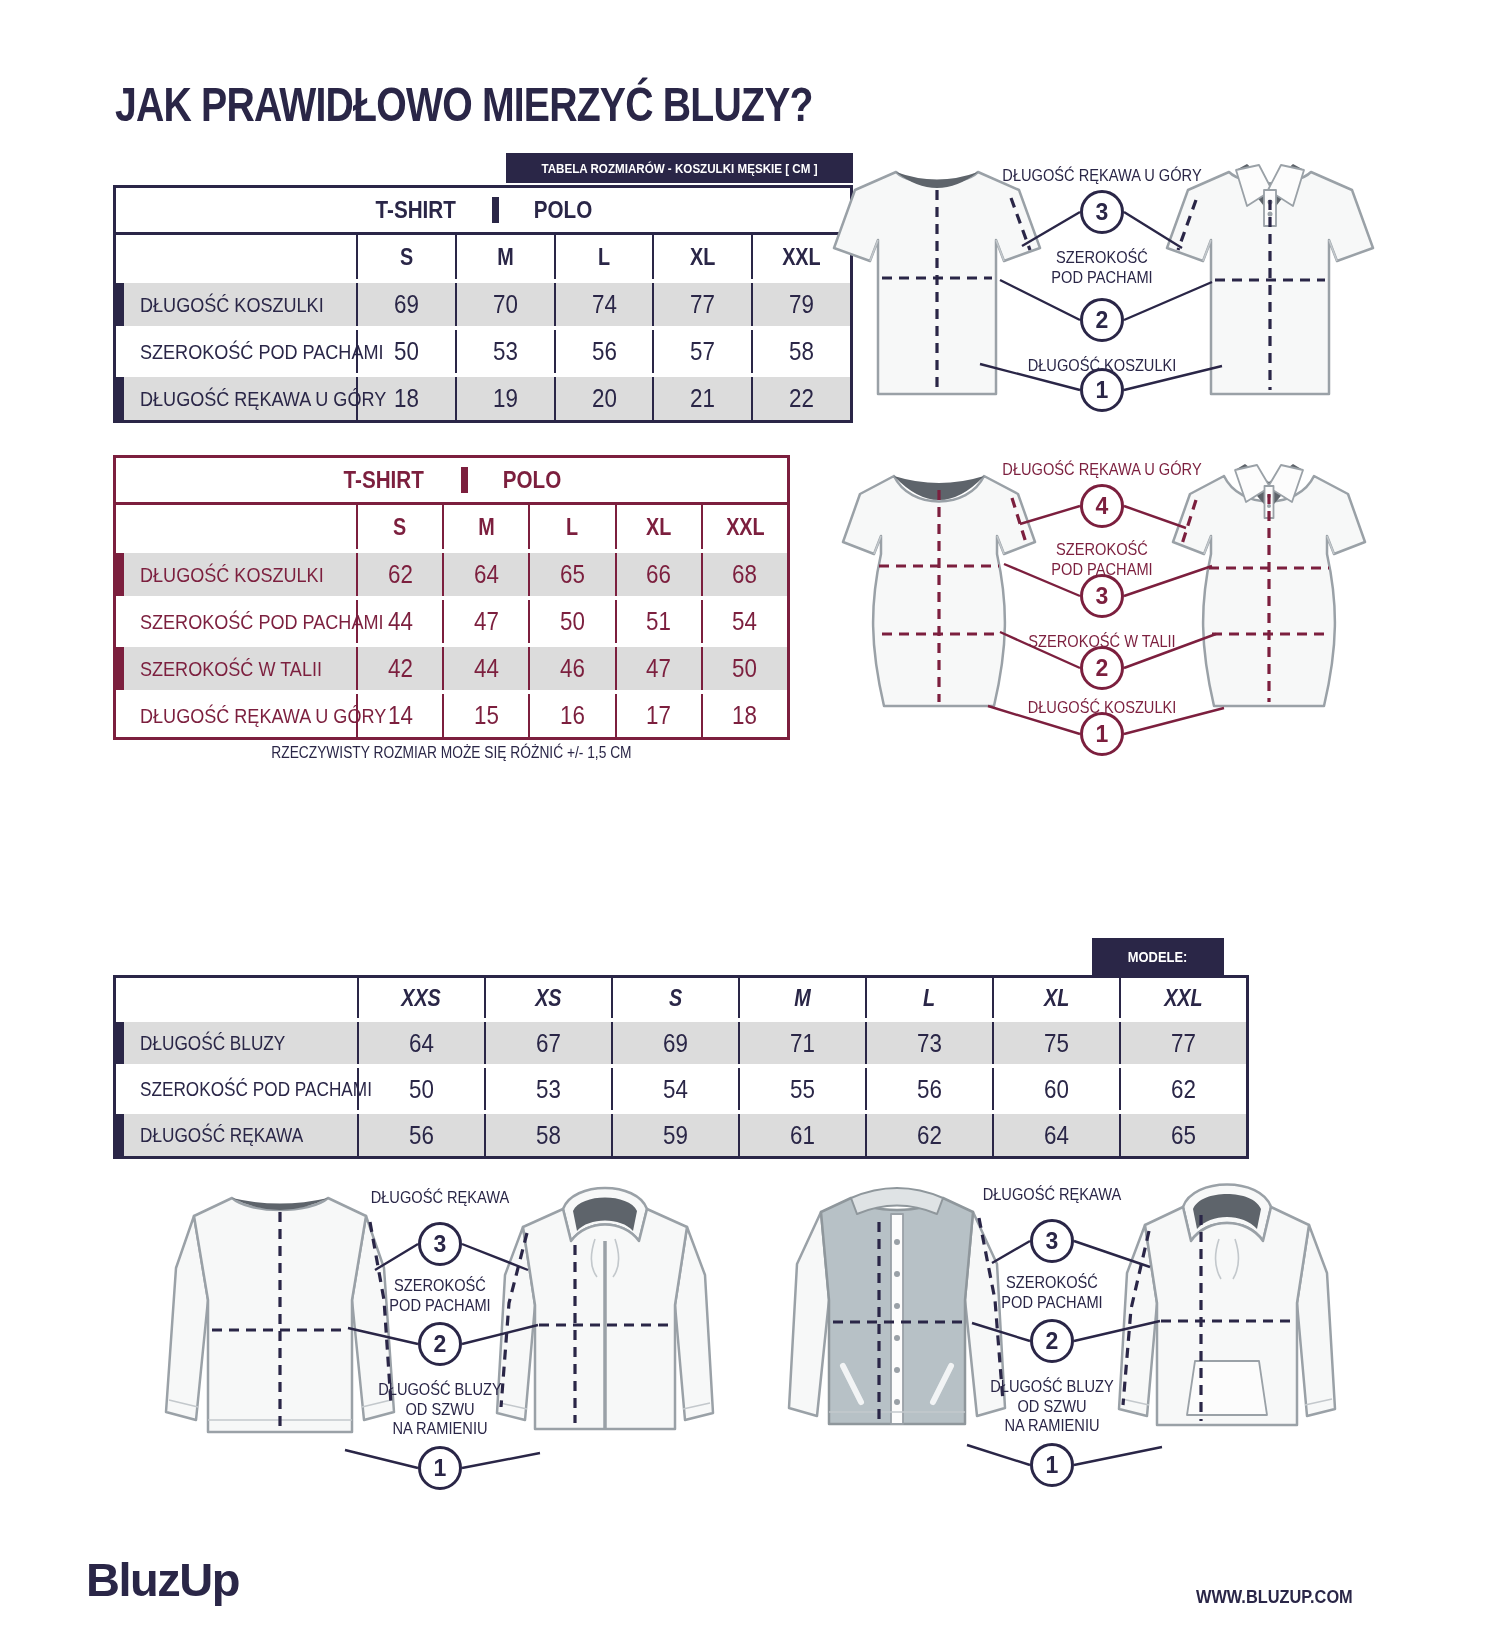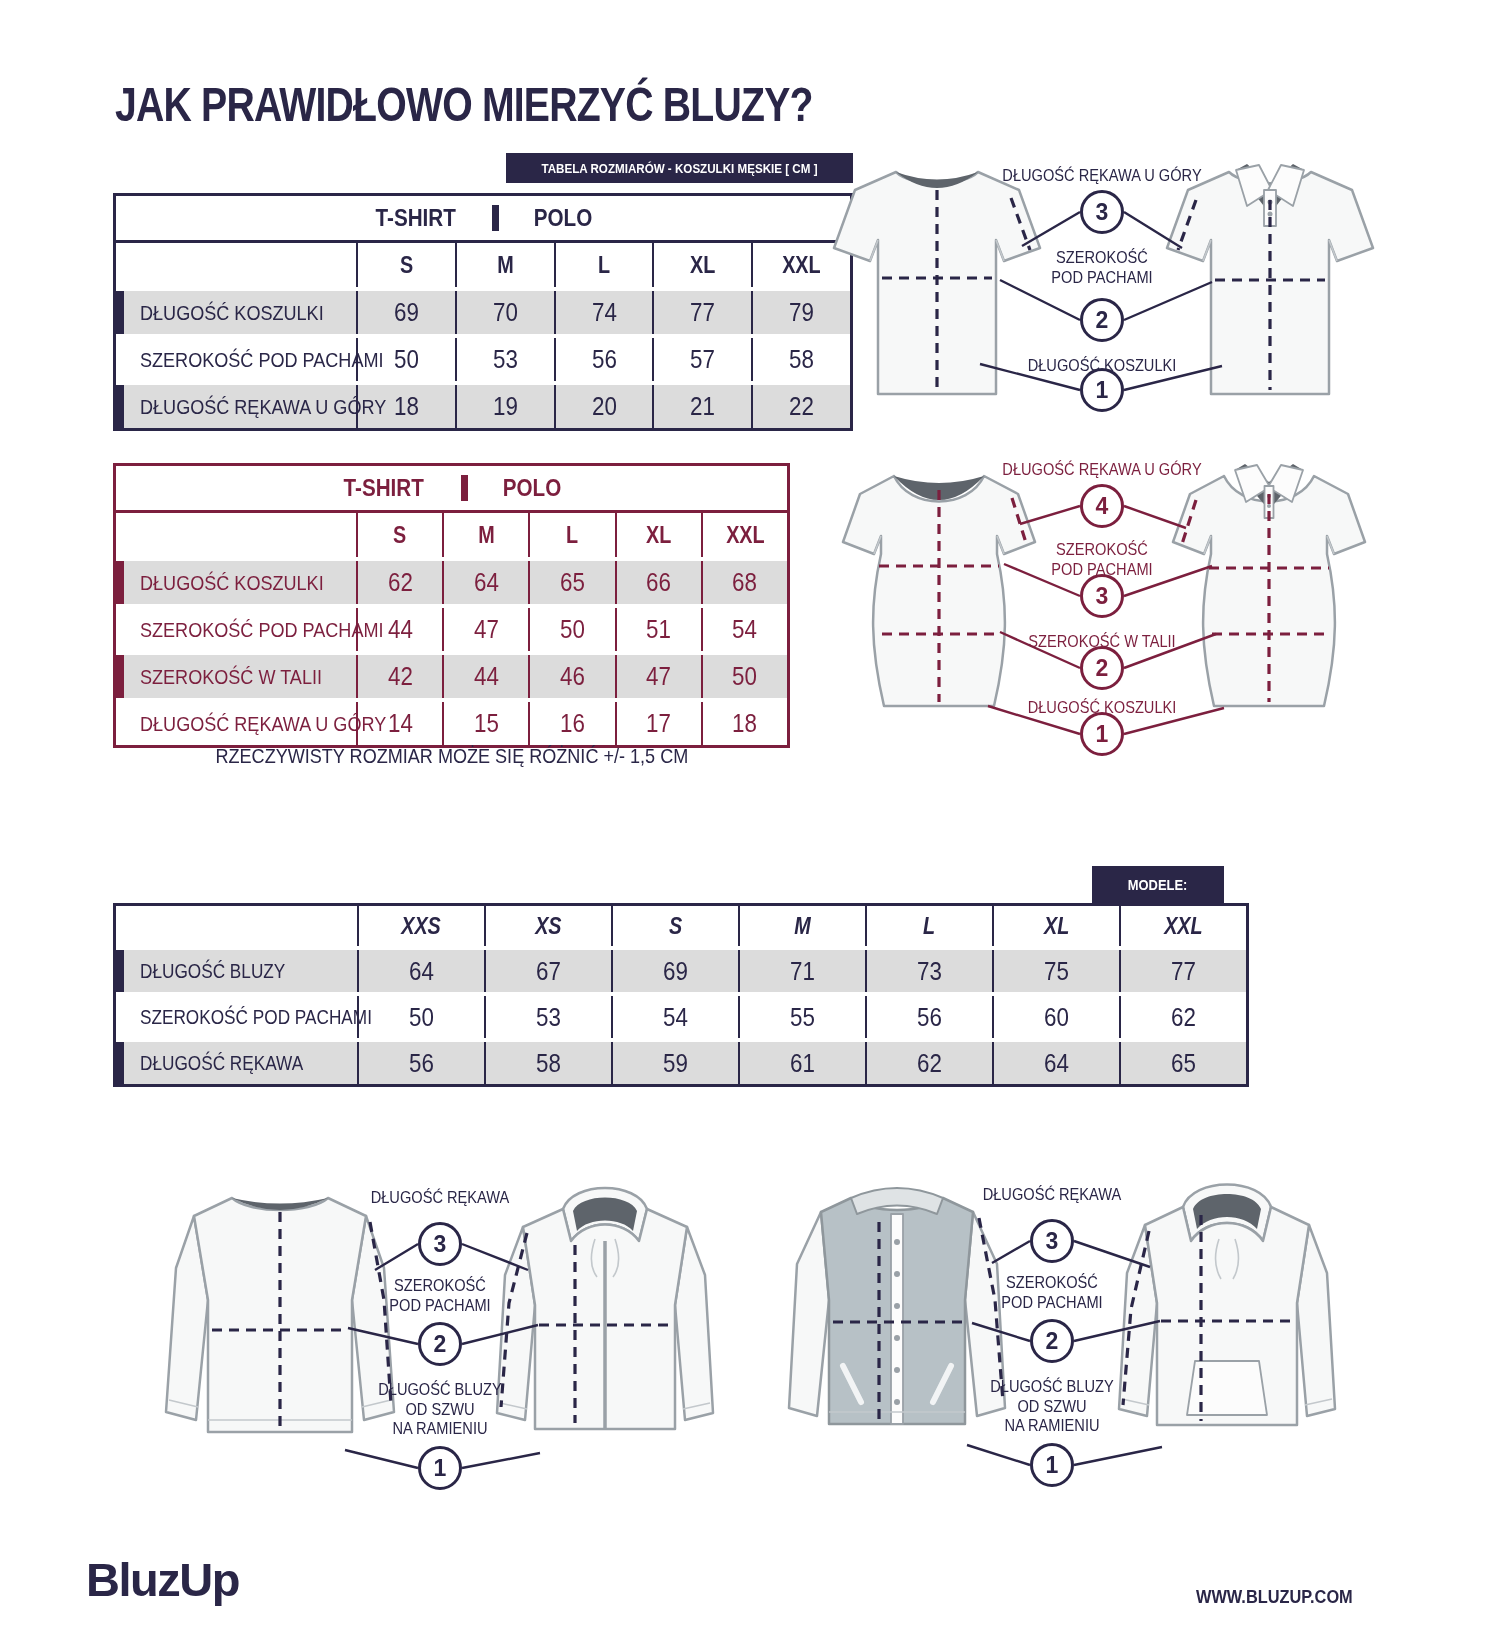--- a/index.html
+++ b/index.html
@@ -22,43 +22,43 @@
     letter-spacing:-1px;color:var(--navy);transform:scaleX(0.8);transform-origin:left center;white-space:nowrap;
   }
 
   
   .sizewrap{position:absolute;}
   .tag{
     position:absolute;top:0;right:0;height:30px;display:flex;align-items:center;
     padding:0 13px;background:var(--navy);color:#fff;font-weight:700;font-size:13.5px;
   }
   .maroon-t .tag{background:var(--maroon);}
-  .stable{position:relative;margin-top:40px;border:3px solid var(--navy);background:#fff;}
+  .stable{position:relative;margin-top:32px;border:3px solid var(--navy);background:#fff;}
   .maroon-t .stable{border-color:var(--maroon);}
   .type-row{height:44px;display:flex;align-items:center;justify-content:center;border-bottom:3px solid var(--navy);}
   .maroon-t .type-row{border-color:var(--maroon);}
   .type-name{font-size:24px;font-weight:700;color:var(--navy);}
   .maroon-t .type-name{color:var(--maroon);}
   .type-sep{width:7px;height:26px;background:var(--navy);margin:0 30px;}
   .maroon-t .type-sep{background:var(--maroon);}
   .size-row{display:flex;height:44px;}
   .size-row .val-cell{font-weight:700;font-size:23px;}
   .trow{display:flex;height:43px;border-top:4px solid #fff;position:relative;}
   .trow.g{background:var(--grayrow);}
   .trow.g::before{content:"";position:absolute;left:-3px;top:0;bottom:0;width:11px;background:var(--navy);}
   .maroon-t .trow.g::before{background:var(--maroon);}
   .label-cell{width:240px;box-sizing:border-box;display:flex;align-items:center;padding-left:24px;font-size:21px;color:var(--navy);}
   .maroon-t .label-cell{color:var(--maroon);}
   .val-cell{flex:1;display:flex;align-items:center;justify-content:center;border-left:2px solid var(--navy);font-size:26px;color:var(--navy);}
   .maroon-t .val-cell{border-color:var(--maroon);color:var(--maroon);}
 
-  .note{position:absolute;left:113px;top:744px;width:677px;text-align:center;font-size:21px;color:var(--navy);}
+  .note{position:absolute;left:113px;top:744px;width:677px;text-align:center;font-size:16px;color:var(--navy);}
 
   
-  .models{position:absolute;left:113px;top:866px;width:1136px;}
+  .models{position:absolute;left:113px;top:938px;width:1136px;}
   .models .tag{right:25px;width:132px;height:37px;justify-content:center;font-size:15px;padding:0;}
   .models .stable{margin-top:37px;}
   .mhead{height:50px;display:flex;align-items:center;border-bottom:3px solid var(--navy);}
   .mcell{display:flex;align-items:center;justify-content:center;font-size:21px;font-weight:700;color:var(--navy);}
   .msep{width:7px;height:28px;background:var(--navy);}
   .models .size-row{height:40px;font-style:italic;}
   .models .label-cell{width:241px;font-size:20px;}
   .models .trow{height:42px;}
 
   

